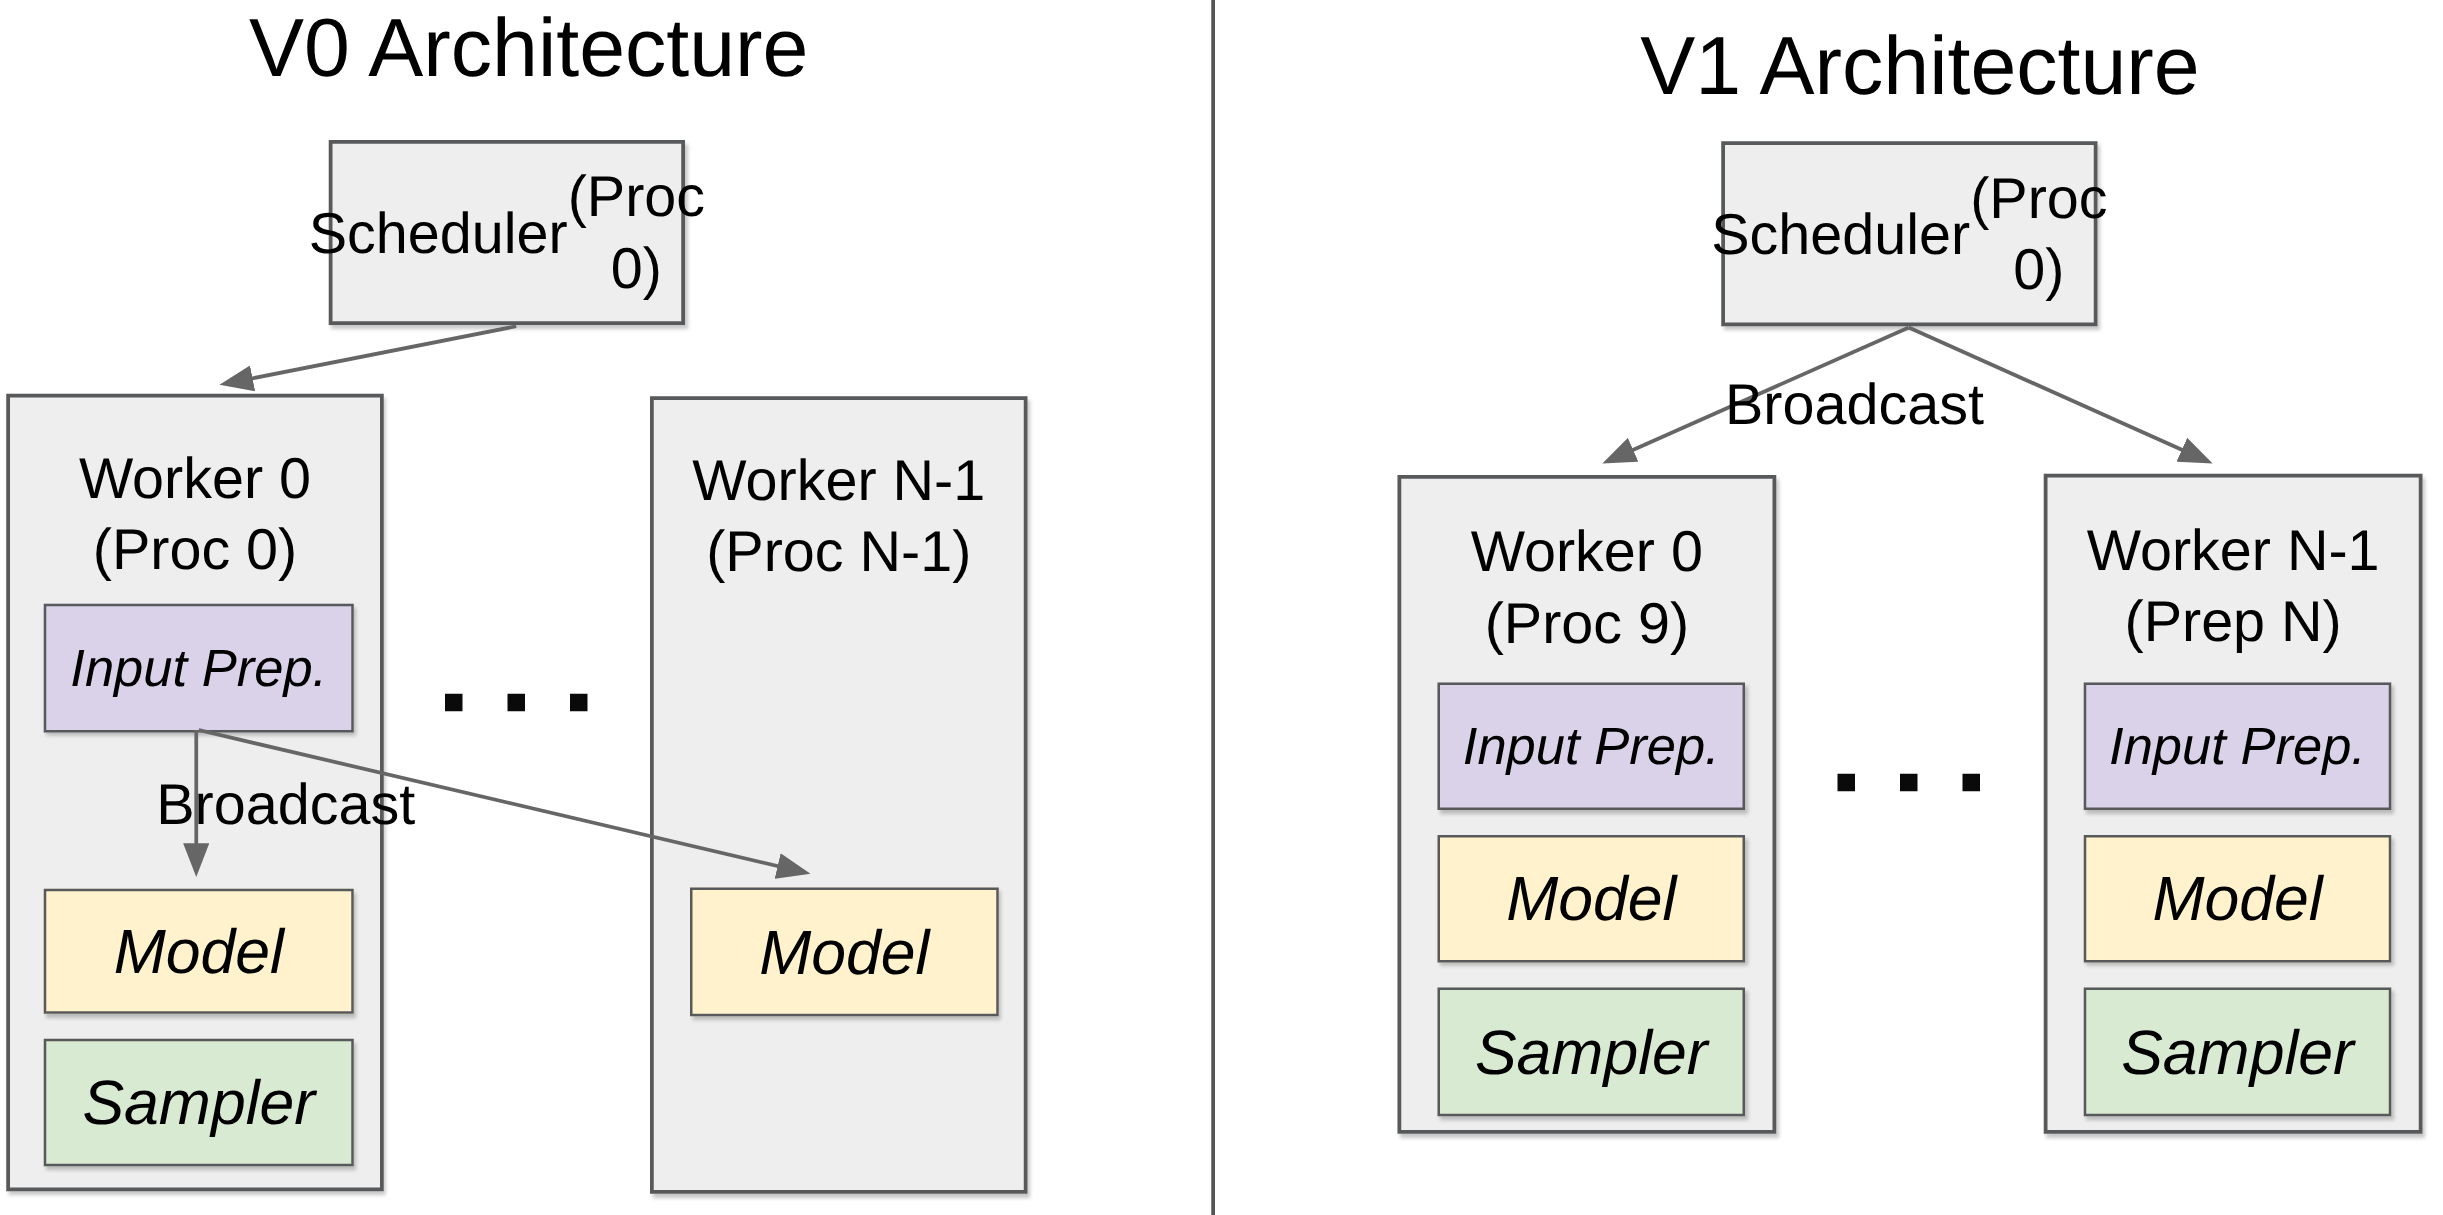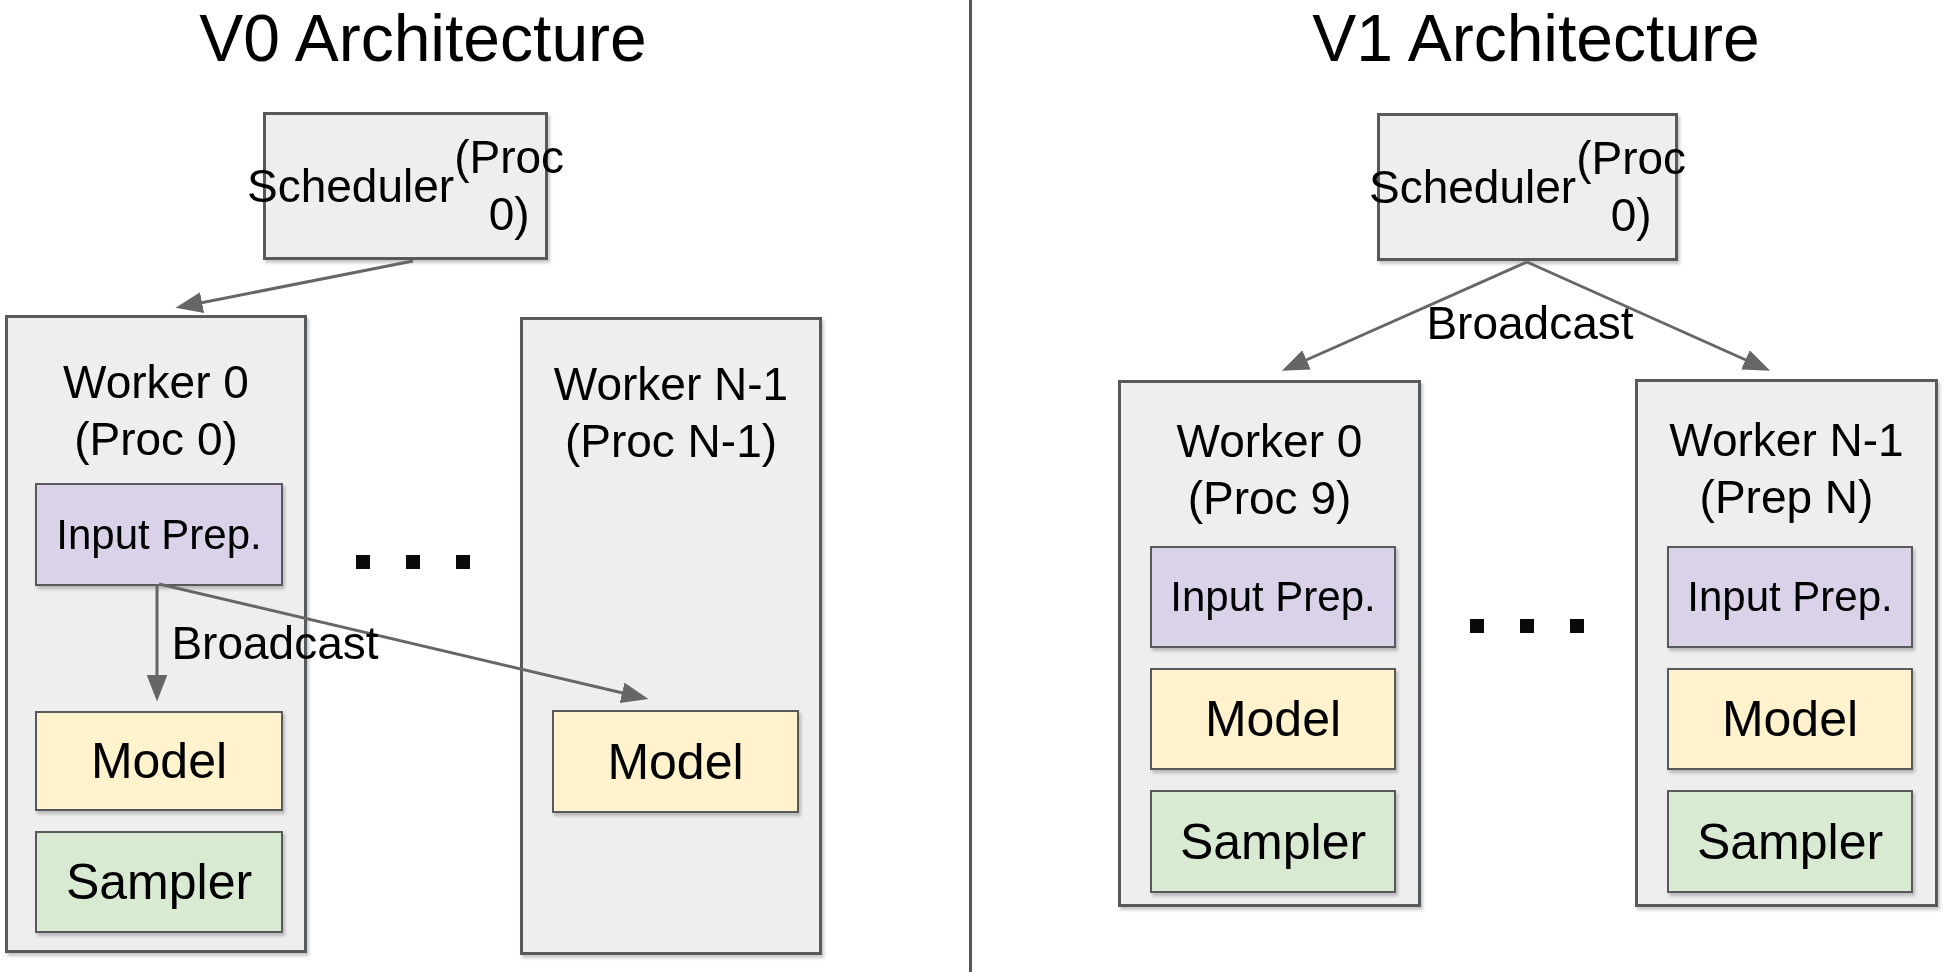--- a/index.html
+++ b/index.html
@@ -37,28 +37,29 @@
   .worker .wlabel{
     text-align:center;font-size:46px;line-height:57px;
   }
   .sub{
     position:absolute;
     box-sizing:border-box;
     border:2px solid var(--border,#58595b);
     display:flex;align-items:center;justify-content:center;
     text-align:center;
     box-shadow:2px 3px 3px rgba(0,0,0,0.22);
+    font-style:italic;
   }
   .sub.purple{background:var(--input-fill,#d9d2e9);font-size:42px;}
   .sub.yellow{background:var(--model-fill,#fff2cc);font-size:50px;}
   .sub.green{background:var(--sampler-fill,#d9ead3);font-size:50px;}
   .arrows{position:absolute;left:0;top:0;z-index:3;pointer-events:none;}
   .bcast{
     position:absolute;z-index:4;
-    font-size:46px;line-height:1.1;text-align:center;color:#000;
+    font-size:46px;line-height:1.1;text-align:left;color:#000;
     white-space:nowrap;
   }
   .dots{position:absolute;display:flex;gap:36px;z-index:2;}
   .dots span{display:block;width:14px;height:14px;background:#0a0a0a;}
 </style>
 </head>
 <body>
 
 <div class="canvas">
 
@@ -108,21 +109,21 @@
   </div>
 
   <div class="dots" style="left:356px;top:555px;">
     <span></span>
     <span></span>
     <span></span>
   </div>
 
   <div class="bcast" style="left:125px;top:618px;width:300px;">Broadcast</div>
 
-  <div class="title" style="left:1136px;top:2px;width:800px;">V1 Architecture</div>
+  <div class="title" style="left:1136px;top:16px;width:800px;">V1 Architecture</div>
 
   <div class="box scheduler" style="left:1377px;top:113px;width:301px;height:148px;">
     <div>Scheduler</div>
     <div>(Proc 0)</div>
   </div>
 
   <div class="bcast" style="left:1380px;top:298px;width:300px;">Broadcast</div>
 
   <div class="box worker" style="left:1118px;top:380px;width:303px;height:527px;">
     <div class="wlabel" style="margin-top:30px;">

